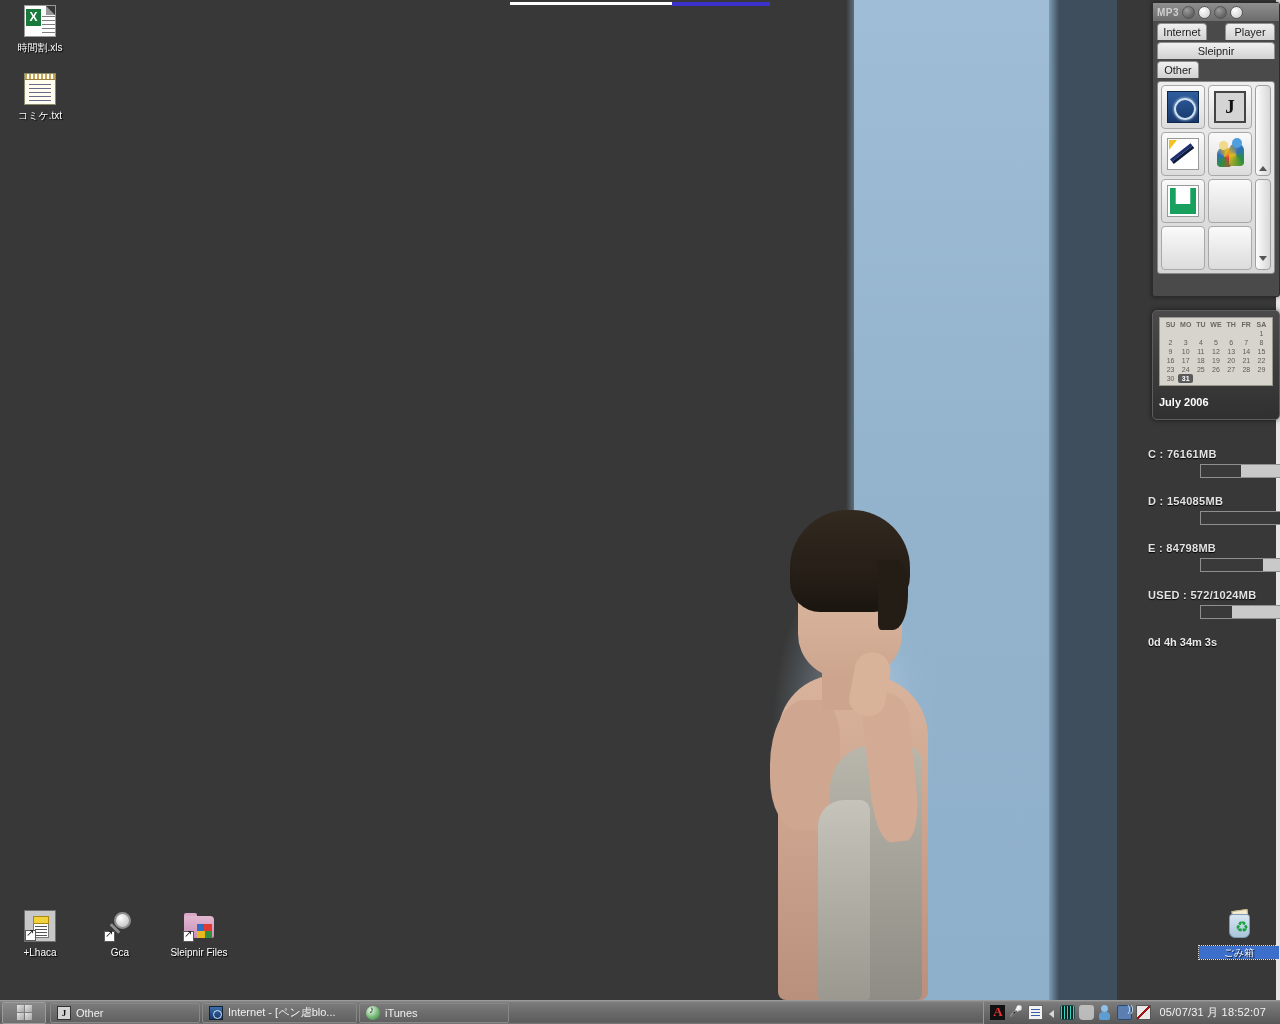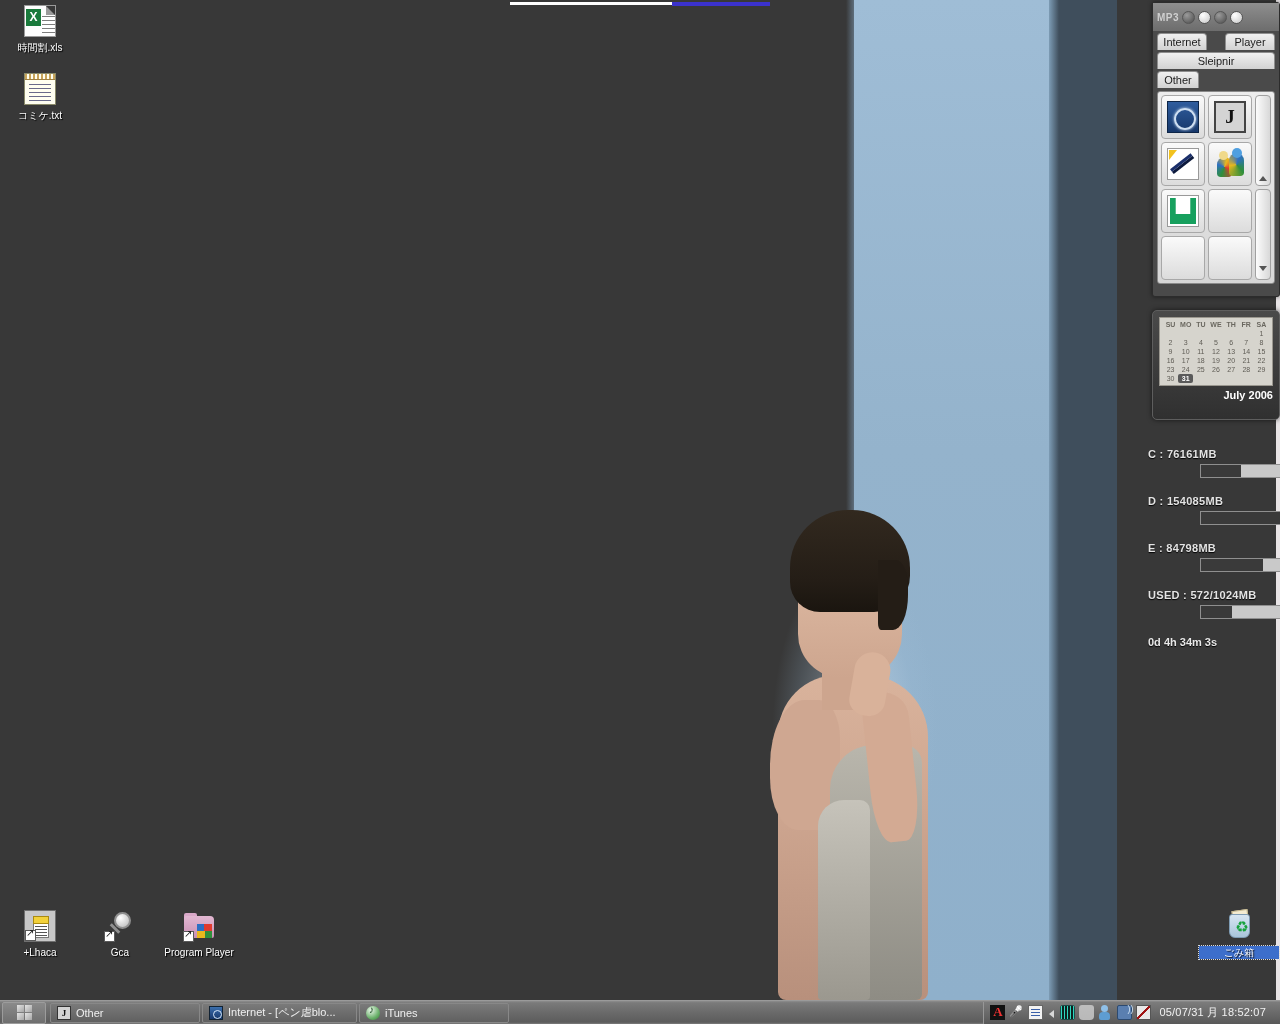--- a/index.html
+++ b/index.html
@@ -125,21 +125,21 @@
            border:1px solid #7f9cb4; border-radius:3px 3px 6px 6px; }
   .ic-bin .paper { position:absolute; left:9px; top:0px; width:16px; height:9px;
            background:#f4ecd2; border:1px solid #c4b68a; transform:rotate(-8deg); }
   .ic-bin .rec { position:absolute; left:12px; top:10px; width:14px; height:14px;
            color:#17a23c; font-size:15px; line-height:14px; }
 
   
   #launcher { position:absolute; left:1152px; top:2px; width:128px; height:295px;
            background:#4a4a4a; border:1px solid #2c2c2c; border-radius:3px;
            box-shadow:0 0 4px rgba(0,0,0,.5); }
-  #launcher .titlebar { height:28px; background:linear-gradient(to bottom,#8e8e8e,#6d6d6d);
+  #launcher .titlebar { height:18px; background:linear-gradient(to bottom,#8e8e8e,#6d6d6d);
            display:flex; align-items:center; padding:0 4px; }
   #launcher .mp3lbl { color:#cfcfcf; font:bold 10px "Liberation Sans",sans-serif;
            letter-spacing:.5px; margin-right:3px; }
   #launcher .dots { display:flex; gap:3px; }
   #launcher .dot { width:13px; height:13px; border-radius:50%;
            background:radial-gradient(circle at 35% 30%,#fff,#c6c6c6);
            border:1px solid #555; }
   #launcher .dot.dark { background:radial-gradient(circle at 35% 30%,#9b9b9b,#4b4b4b); }
   #launcher .tabrow { display:flex; padding:2px 4px 0; gap:18px; }
   .ltab { flex:1; text-align:center; font-size:11px; color:#1c1c1c;
@@ -205,21 +205,21 @@
   #calendar .cal-inner { background:#d6d4cd; border:1px solid #9a978f;
            padding:2px 3px; }
   #calendar table { border-collapse:collapse; width:100%; }
   #calendar th { font:bold 7px "Liberation Sans",sans-serif; color:#6a675f;
            padding:1px 0; text-align:center; }
   #calendar td { font:7px "Liberation Sans",sans-serif; color:#5f5c55;
            padding:1px 0; text-align:center; width:14.2%; }
   #calendar td.today { background:#5a5a5a; color:#fff; font-weight:bold;
            border-radius:2px; }
   #calendar .mlabel { color:#fff; font:bold 11px "Liberation Sans",sans-serif;
-           text-align:right; margin-top:3px; }
+           text-align:left; margin-top:10px; }
 
   #stats { position:absolute; left:1148px; top:448px; width:140px; }
   .stat { margin-bottom:17px; }
   .stat .slabel { color:#e4e4e4; font:bold 11px "Liberation Sans",sans-serif;
            letter-spacing:.3px; margin-bottom:4px; text-shadow:0 1px 1px #000; }
   .stat .bar { margin-left:52px; height:14px; background:#c9c9c9;
            border:1px solid #8f8f8f; position:relative; width:88px; }
   .stat .fill { position:absolute; left:0; top:0; bottom:0; background:#3a3a3a; }
   #uptime { color:#e8e8e8; font:bold 11px "Liberation Sans",sans-serif;
            text-shadow:0 1px 1px #000; margin-top:2px; }
@@ -354,21 +354,21 @@
     <div class="lbl">Gca</div>
   </div>
 
   <div class="dicon" style="left:159px; top:910px;">
     <div class="glyph ic-fold">
       <span class="tab"></span>
         <span class="back"></span>
         <span class="w2"></span>
       <span class="sc-arrow"></span>
     </div>
-    <div class="lbl">Program Player</div>
+    <div class="lbl">Sleipnir Files</div>
   </div>
 
   <div class="dicon sel" style="left:1199px; top:910px;">
     <div class="glyph ic-bin">
       <span class="paper"></span>
         <span class="can"></span>
         <span class="rec">♻</span>
     </div>
     <div class="lbl">ごみ箱</div>
   </div>

